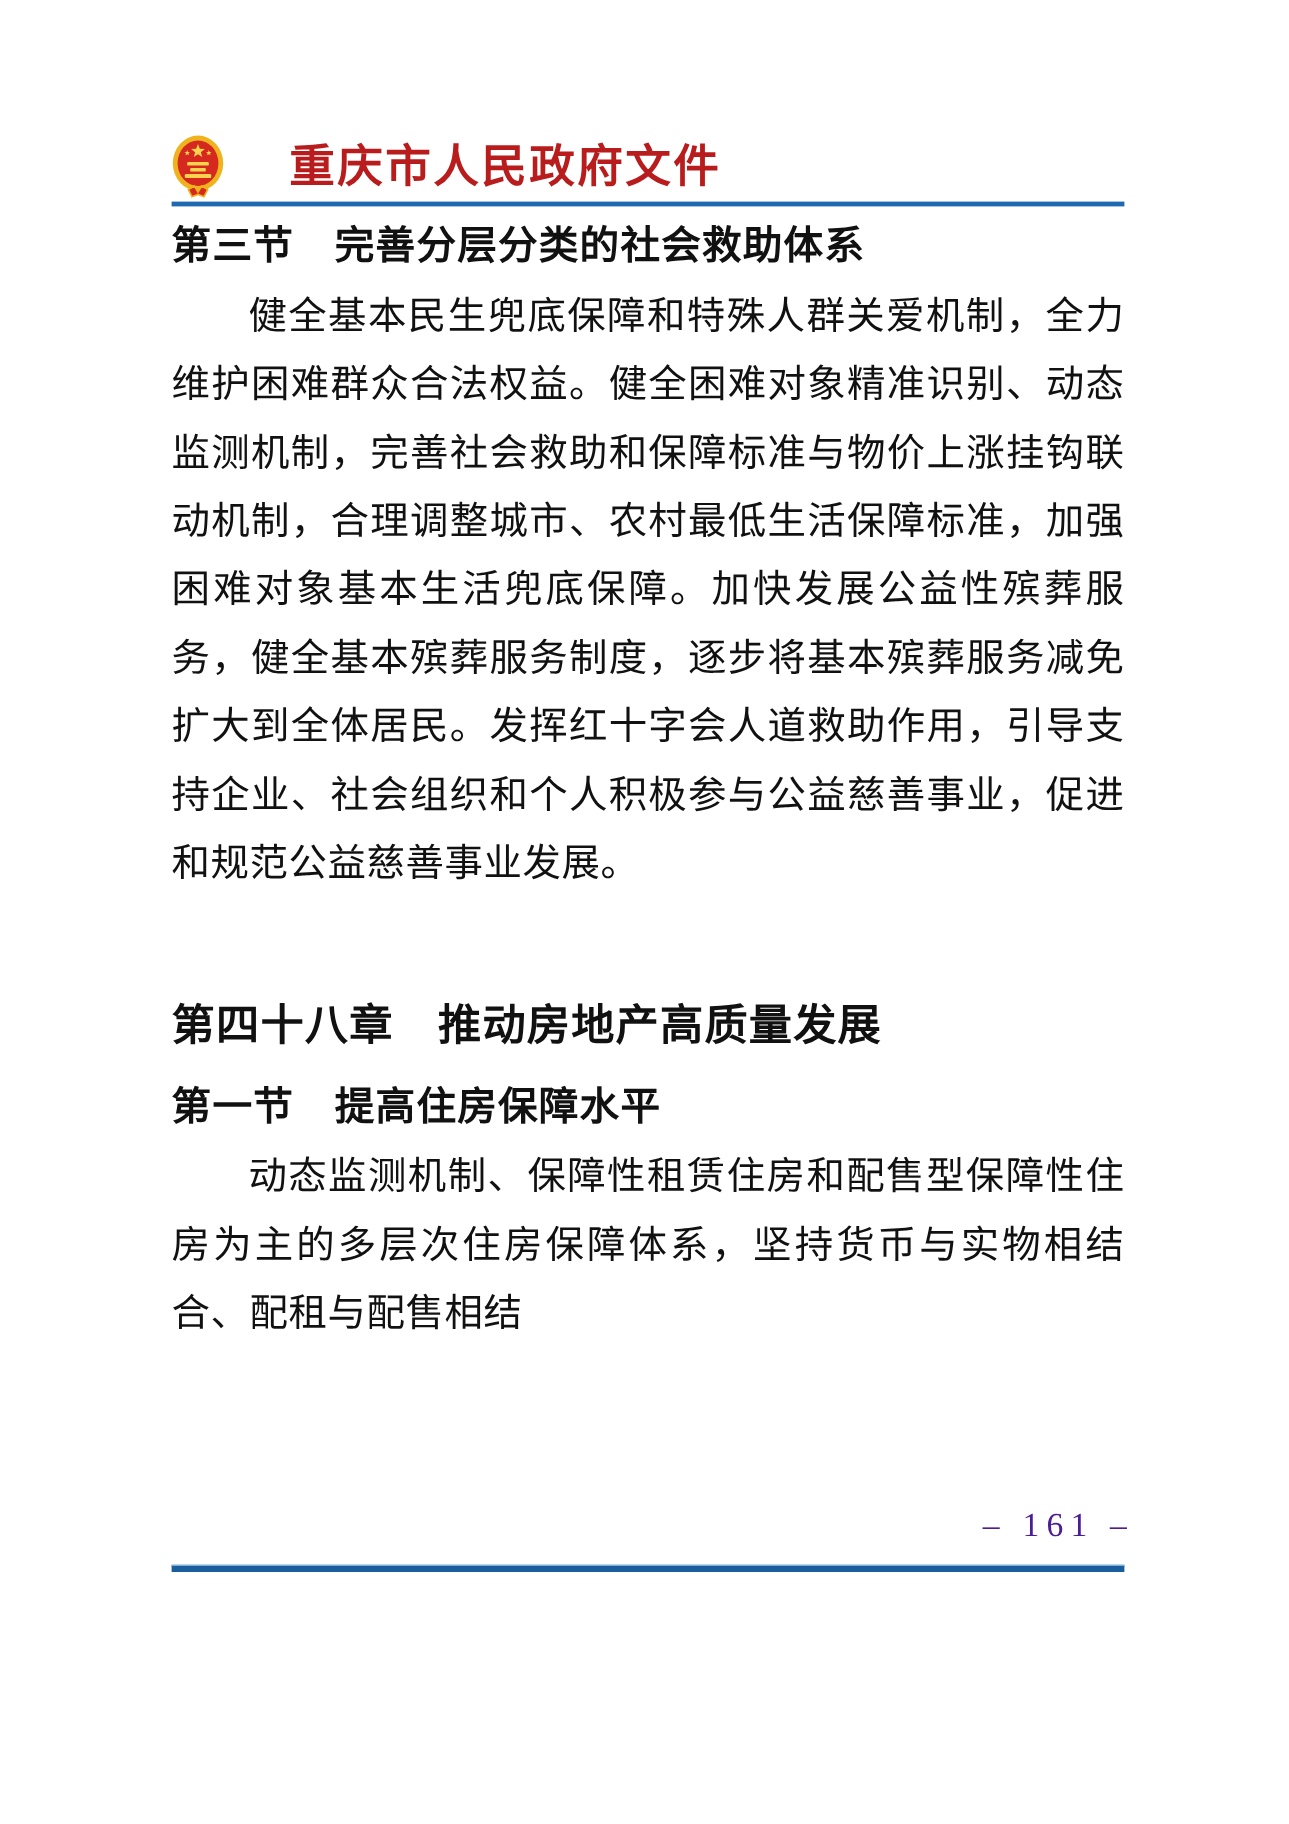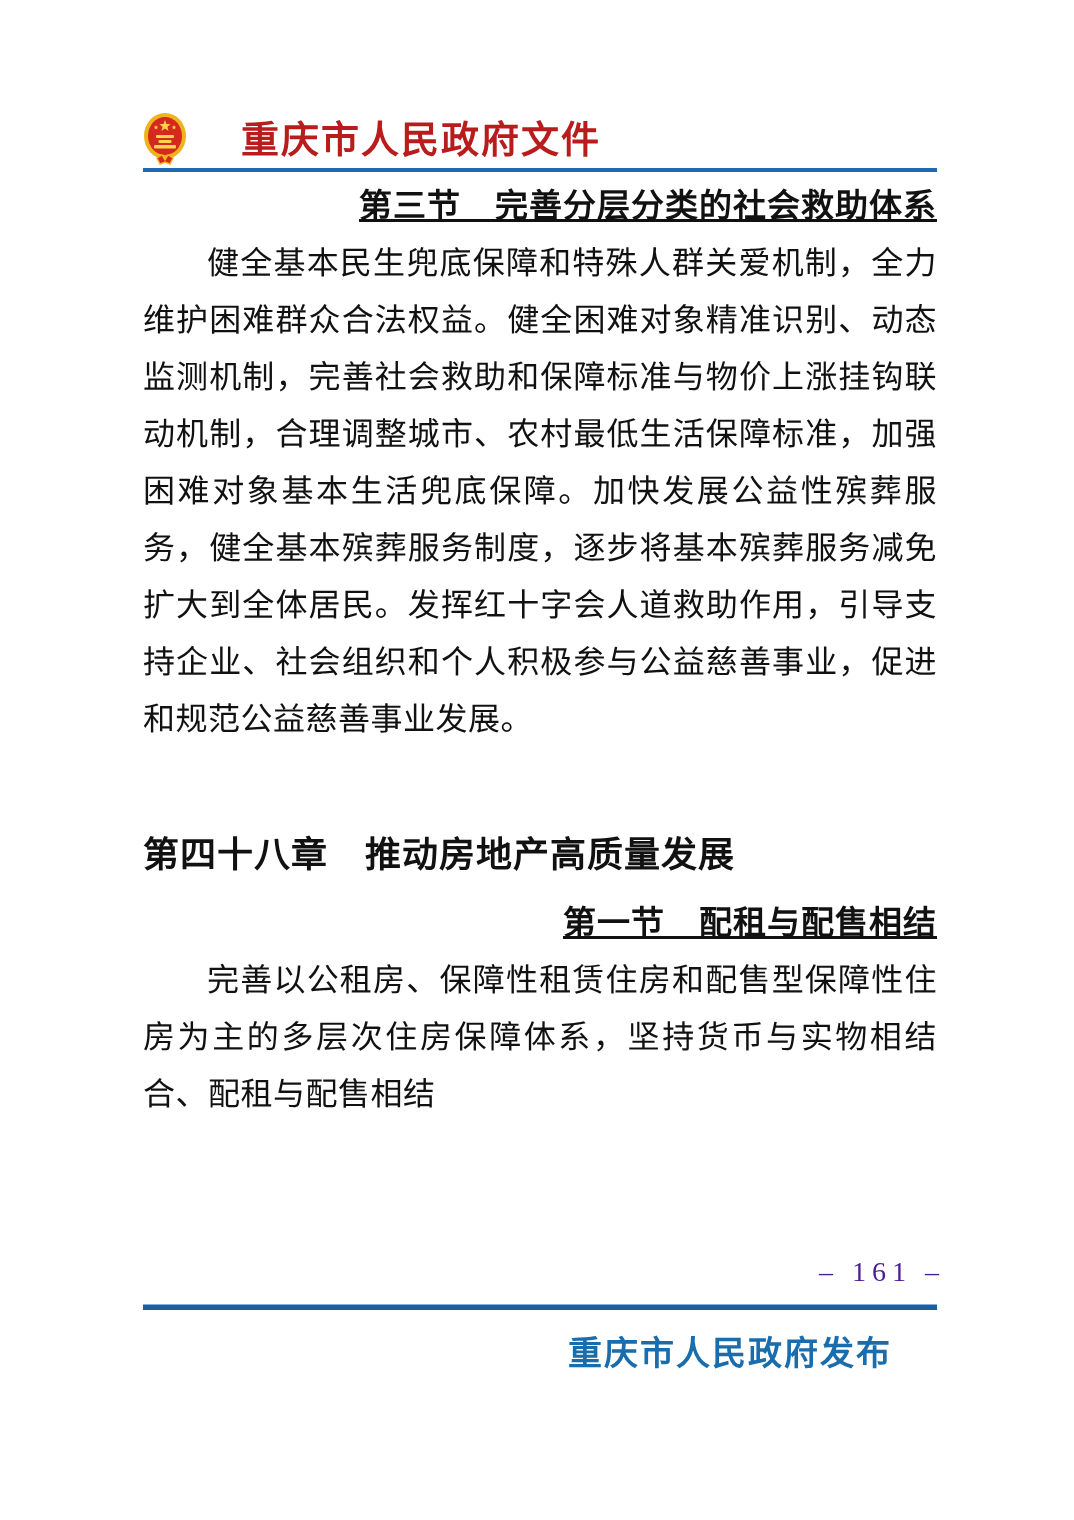--- a/index.html
+++ b/index.html
@@ -62,24 +62,23 @@
     line-height: 57px;
     text-align: justify;
     margin: 0;
     letter-spacing: 0.5px;
   }
   .para.indent { text-indent: 2em; }
   .h-section {
     font-size: 33px;
     line-height: 57px;
     font-weight: bold;
-    text-align: right;
+    text-align: left;
     margin: 0;
     letter-spacing: 1px;
-    text-decoration: underline;
   }
   .h-chapter {
     font-family: "Liberation Sans", sans-serif;
     font-size: 36px;
     line-height: 57px;
     font-weight: bold;
     text-align: left;
     margin: 78px 0 12px 0;
     letter-spacing: 1px;
   }
@@ -129,21 +128,20 @@
       <path d="M14 47 L19 44 L22 49 L25 44 L30 47 L27 53 L22 51 L17 53 Z" fill="#d5281e" stroke="#efb31e" stroke-width="1.4"></path>
     </svg>
     <div class="header-title">重庆市人民政府文件</div>
   </div>
   <div class="header-rule"></div>
 
   <main class="doc">
     <h2 class="h-section">第三节　完善分层分类的社会救助体系</h2>
     <p class="para indent">健全基本民生兜底保障和特殊人群关爱机制，全力维护困难群众合法权益。健全困难对象精准识别、动态监测机制，完善社会救助和保障标准与物价上涨挂钩联动机制，合理调整城市、农村最低生活保障标准，加强困难对象基本生活兜底保障。加快发展公益性殡葬服务，健全基本殡葬服务制度，逐步将基本殡葬服务减免扩大到全体居民。发挥红十字会人道救助作用，引导支持企业、社会组织和个人积极参与公益慈善事业，促进和规范公益慈善事业发展。</p>
     <h1 class="h-chapter">第四十八章　推动房地产高质量发展</h1>
-    <h2 class="h-section">第一节　配租与配售相结</h2>
-    <p class="para indent">完善以公租房、保障性租赁住房和配售型保障性住房为主的多层次住房保障体系，坚持货币与实物相结合、配租与配售相结</p>
+    <h2 class="h-section">第一节　提高住房保障水平</h2>
+    <p class="para indent">动态监测机制、保障性租赁住房和配售型保障性住房为主的多层次住房保障体系，坚持货币与实物相结合、配租与配售相结</p>
   </main>
 
   <div class="page-number">– 161 –</div>
   <div class="footer-rule"></div>
-  <div class="publisher">重庆市人民政府发布</div>
 
 </div>
 
 </body></html>

